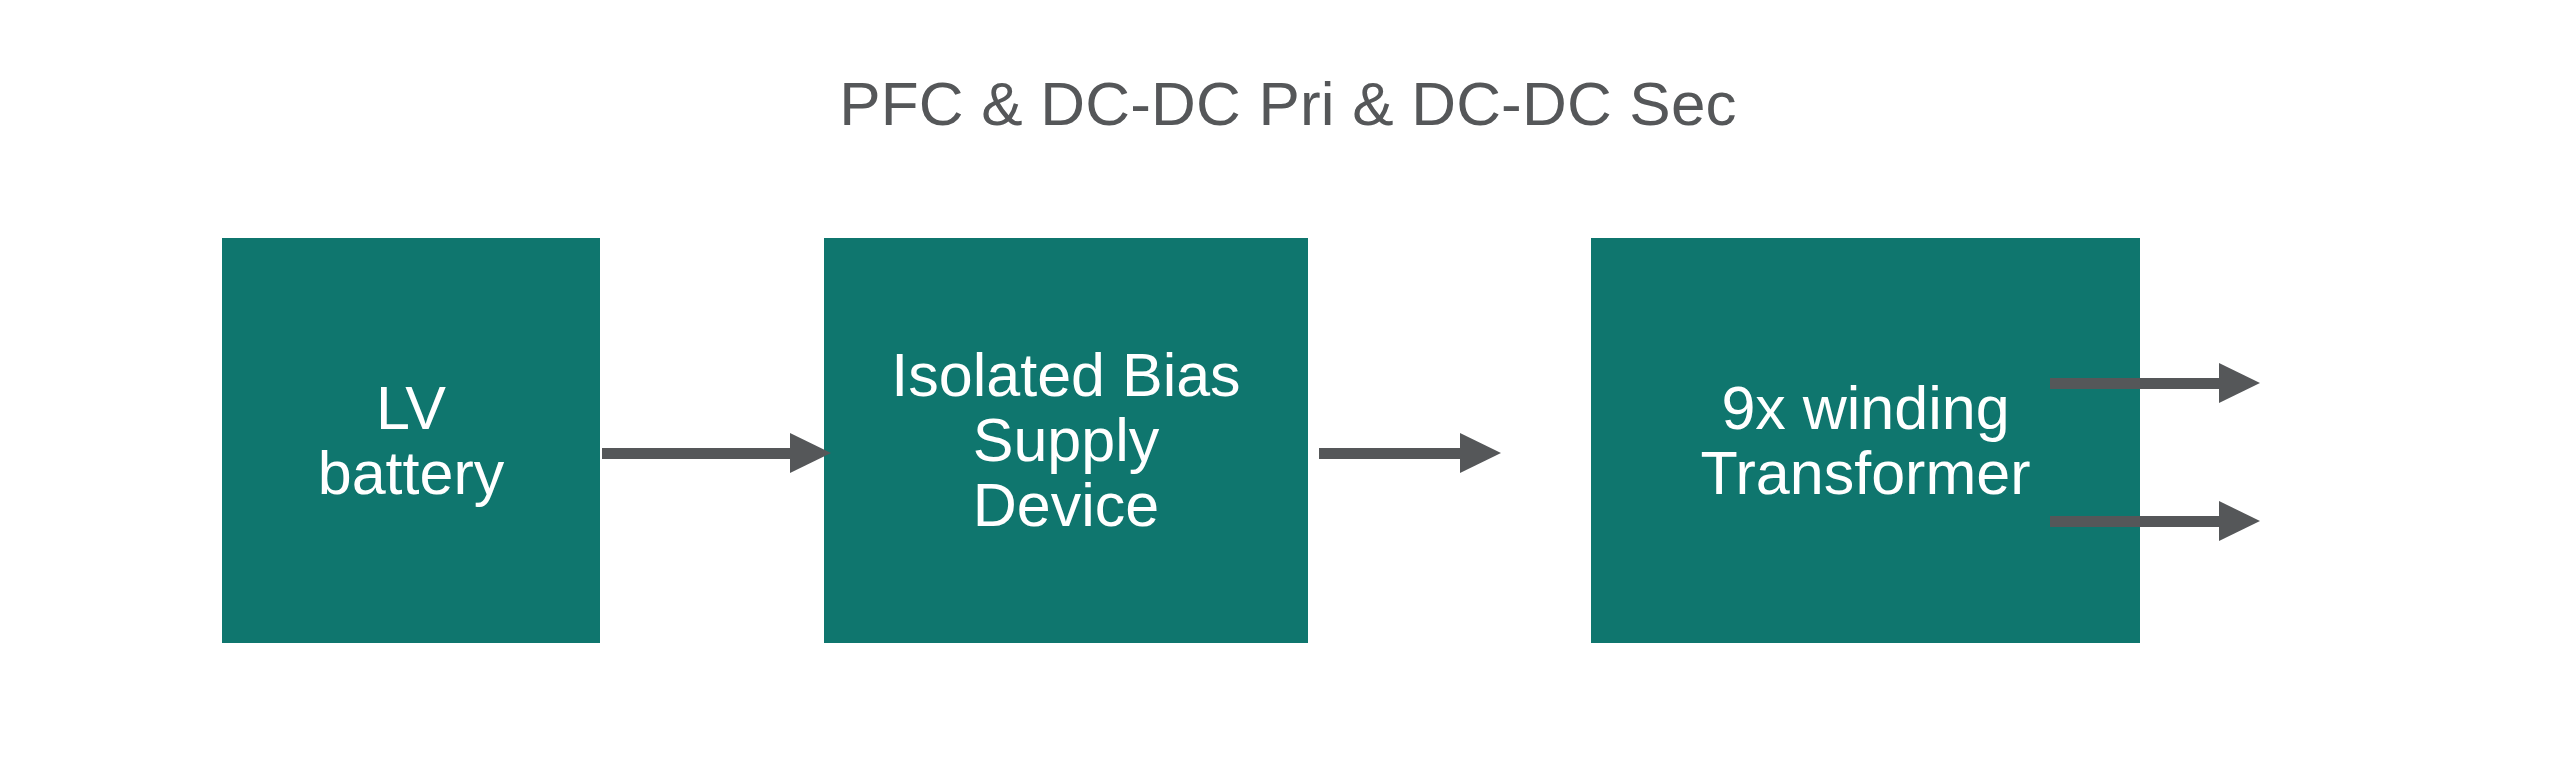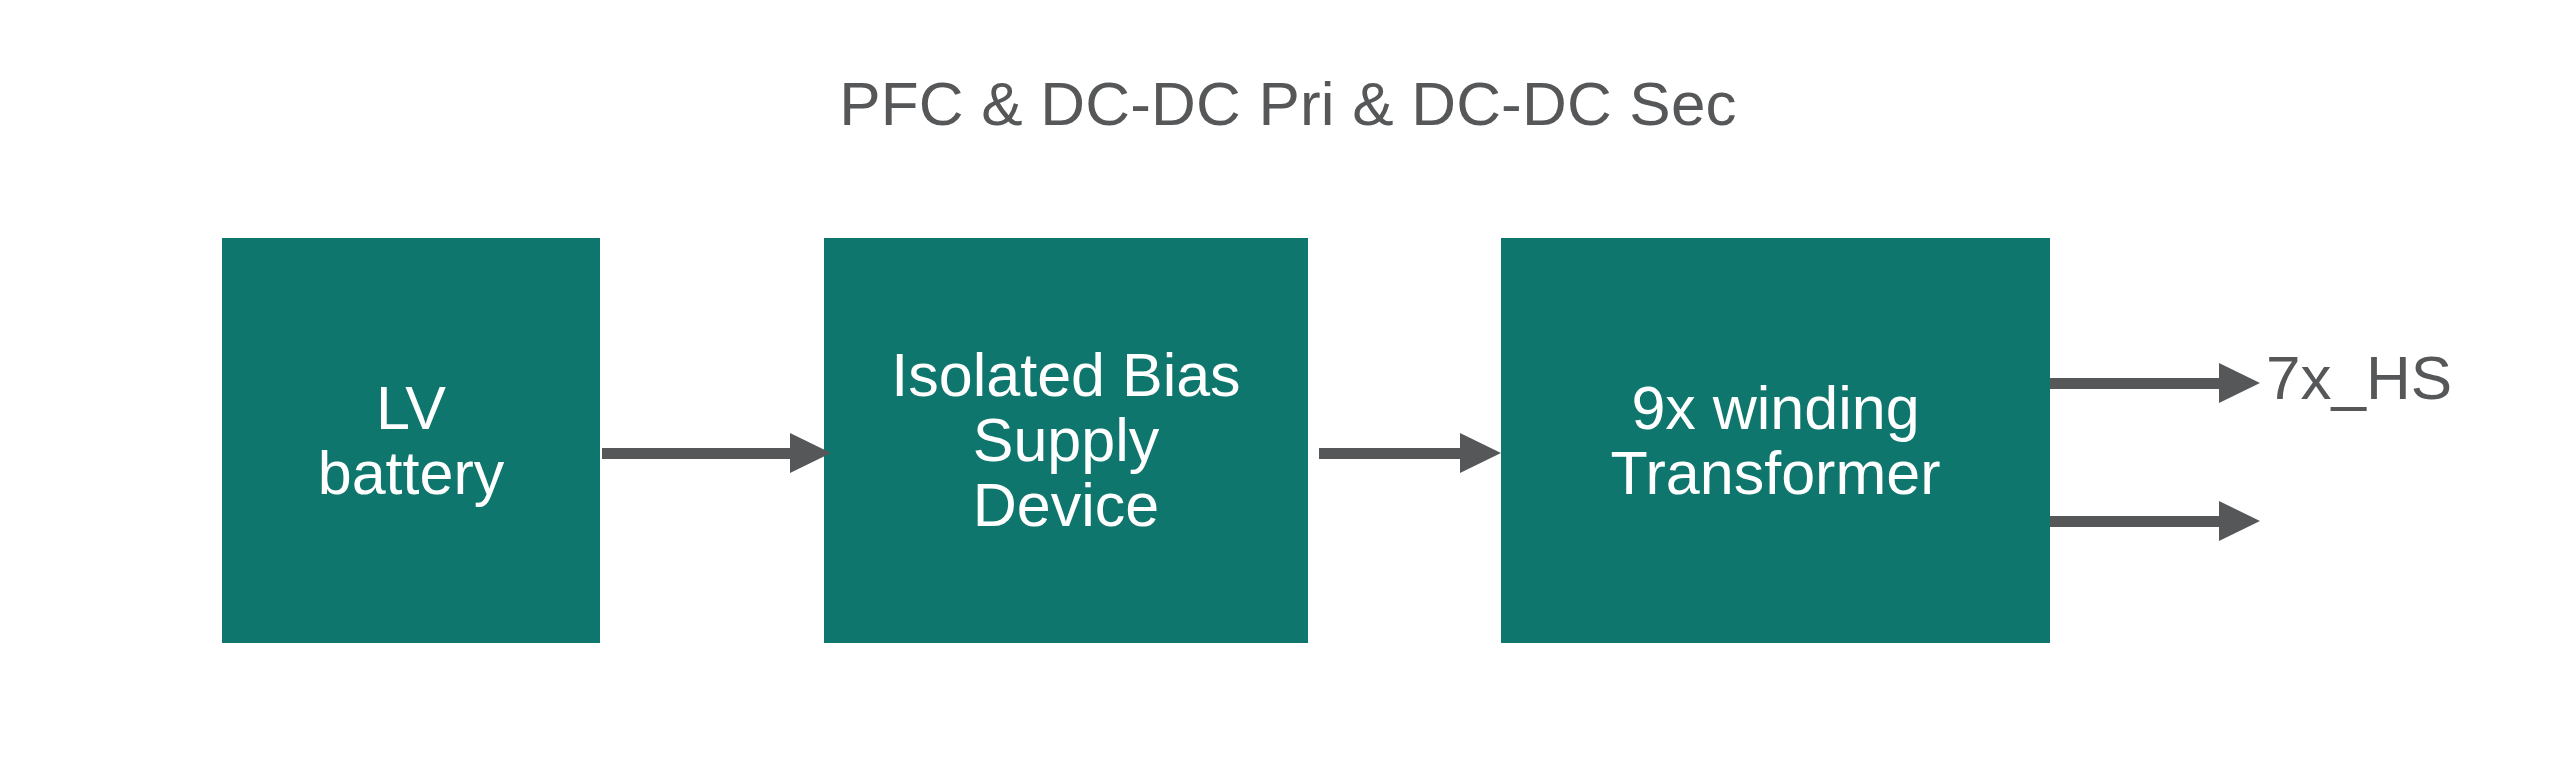--- a/index.html
+++ b/index.html
@@ -47,21 +47,21 @@
     box-sizing: border-box;
     padding: 0 5.2px;
   }
   .node-label {
     display: block;
     width: 100%;
     white-space: pre-line;
   }
   .node-1 { left: 222px;  top: 238px; width: 378px; height: 405px; }
   .node-2 { left: 824px;  top: 238px; width: 484px; height: 405px; }
-  .node-3 { left: 1501px; top: 238px; width: 549px; height: 405px; }
+  .node-3 { left: 1591px; top: 238px; width: 549px; height: 405px; }
 
   .connector {
     position: absolute;
     height: 0;
   }
   .conn-line {
     position: absolute;
     left: 0;
     top: 0;
     height: 11.2px;
@@ -141,16 +141,15 @@
   <div class="connector conn-hs">
     <div class="conn-line"></div>
     <div class="conn-head"></div>
   </div>
 
   <div class="connector conn-ls">
     <div class="conn-line"></div>
     <div class="conn-head"></div>
   </div>
 
-  <div class="out-label out-hs">7x_HS</div>
 
 </div>
 
 
 </body></html>

